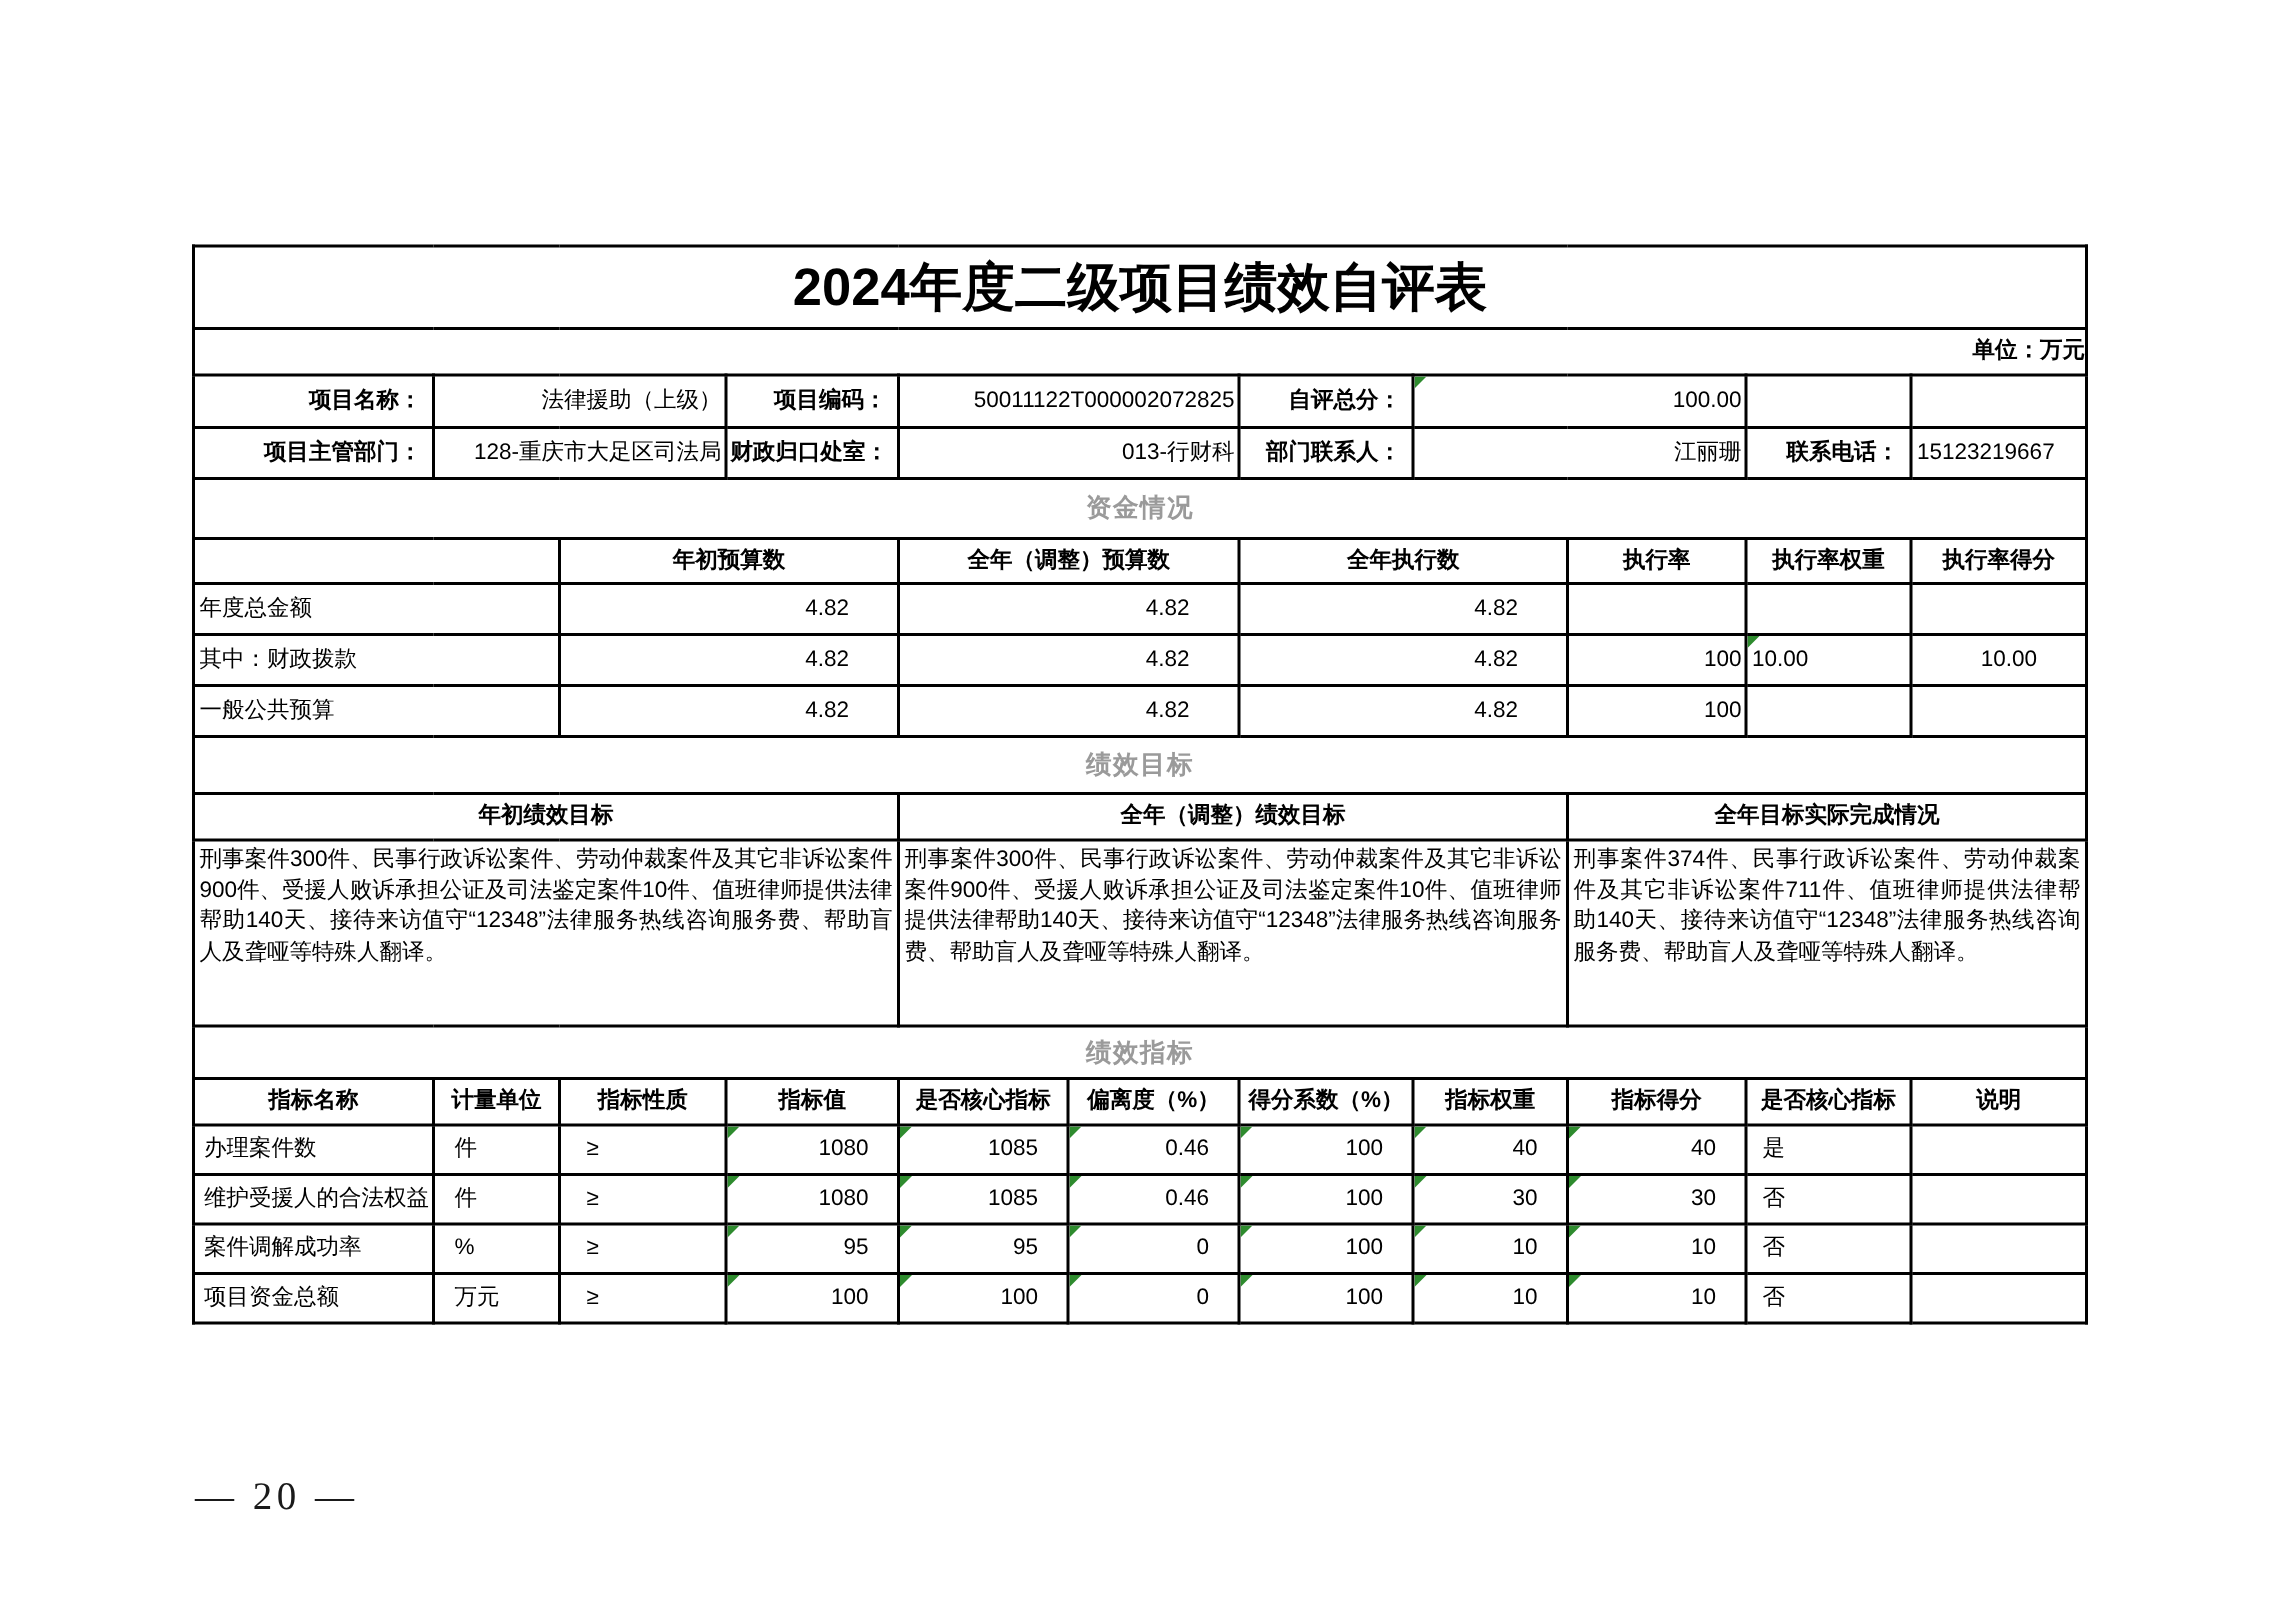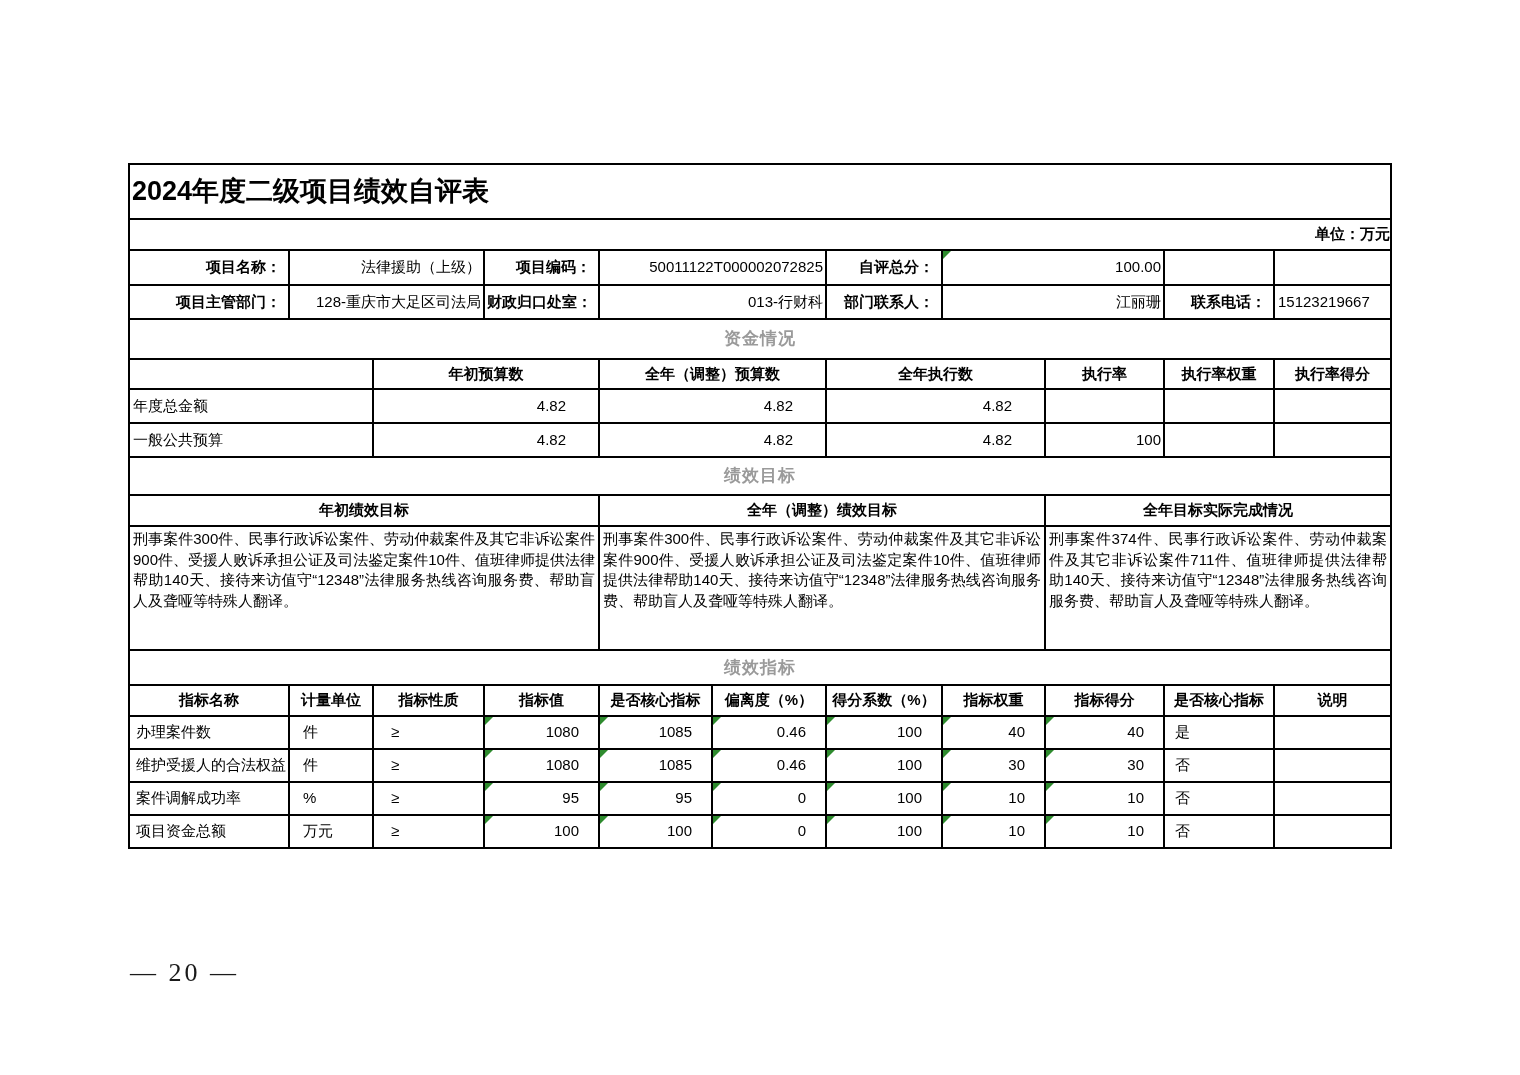--- a/index.html
+++ b/index.html
@@ -24,21 +24,21 @@
   tr.h-sec1  td{height:38px;}
   tr.h-fh    td{height:28px;margin-left:28px;}
   tr.h-f     td{height:32px;}
   tr.h-sec2  td{height:36px;}
   tr.h-gh    td{height:29px;}
   tr.h-gt    td{height:118px;}
   tr.h-sec3  td{height:33px;}
   tr.h-ih    td{height:29px;}
   tr.h-i     td{height:31px;}
 
-  .title-cell{font-size:27px;font-weight:bold;text-align:left;}
+  .title-cell{font-size:35px;font-weight:bold;text-align:center;}
   .unit-cell{text-align:right;font-weight:bold;padding-right:0;}
   .sec{font-size:17px;font-weight:bold;text-align:center;color:#9a9a9a;letter-spacing:1px;}
   .hd{font-weight:bold;text-align:center;}
   .lbl{font-weight:bold;text-align:right;padding-right:7px;}
   .val{text-align:right;padding-left:13px;}
   .val-tight{text-align:left;padding-left:3px;}
   .rowlbl{text-align:left;padding-left:3px;}
   .num{text-align:right;padding-right:32px;}
   .num2{text-align:right;padding-right:19px;}
   .numflush{text-align:right;padding-right:2px;}
@@ -50,21 +50,21 @@
   .goal{
     vertical-align:top;text-align:justify;white-space:normal;
     padding:2px 3px 2px 3px;font-size:15px;line-height:20.5px;
   }
   
   .tri::before{
     content:"";position:absolute;top:0;left:0;width:0;height:0;
     border-top:8px solid #2e8b2e;border-right:8px solid transparent;
   }
   .page-num{
-    position:absolute;left:130px;top:958px;
+    position:absolute;left:130px;top:983px;
     font-family:"Liberation Serif", serif;font-size:26px;color:#1a1a1a;
     letter-spacing:3px;
   }
 </style>
 </head>
 <body>
 
 <table class="sheet">
   <colgroup>
     <col style="width:160px">
@@ -128,20 +128,29 @@
   <tr class="h-f">
     <td colspan="2" class="rowlbl">年度总金额</td>
     <td colspan="2" class="num">4.82</td>
     <td colspan="2" class="num">4.82</td>
     <td colspan="2" class="num">4.82</td>
     <td class="numflush"></td>
     <td class="wleft"></td>
     <td class="num"></td>
   </tr>
 
+  <tr class="h-f">
+    <td colspan="2" class="rowlbl">其中：财政拨款</td>
+    <td colspan="2" class="num">4.82</td>
+    <td colspan="2" class="num">4.82</td>
+    <td colspan="2" class="num">4.82</td>
+    <td class="numflush">100</td>
+    <td class="wleft tri">10.00</td>
+    <td class="num">10.00</td>
+  </tr>
 
   <tr class="h-f">
     <td colspan="2" class="rowlbl">一般公共预算</td>
     <td colspan="2" class="num">4.82</td>
     <td colspan="2" class="num">4.82</td>
     <td colspan="2" class="num">4.82</td>
     <td class="numflush">100</td>
     <td class="wleft"></td>
     <td class="num"></td>
   </tr>

